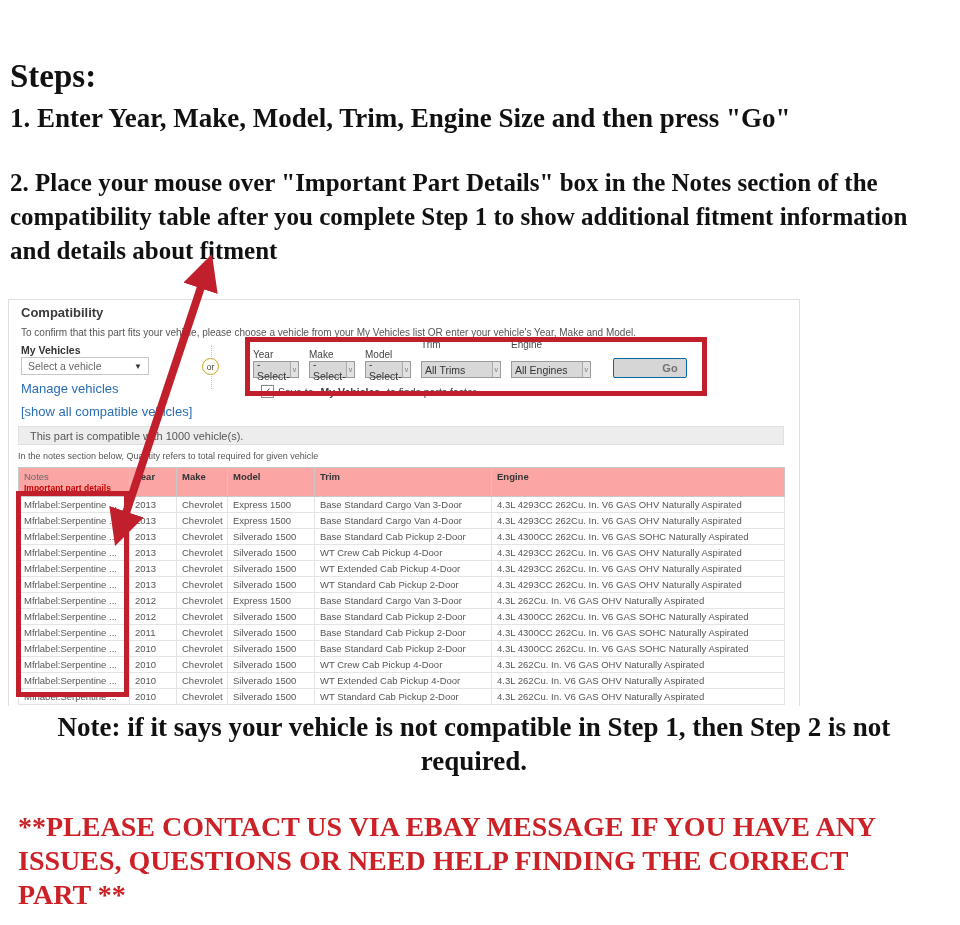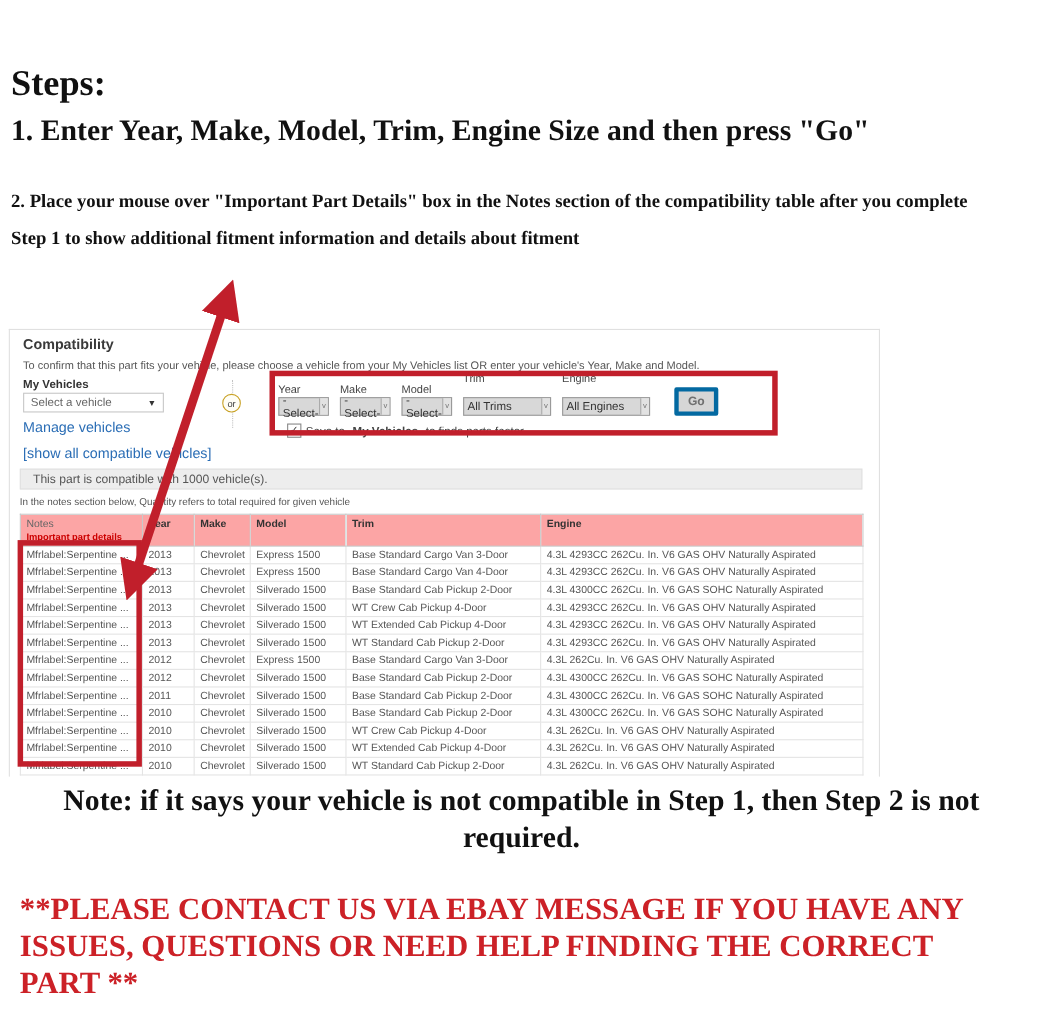--- a/index.html
+++ b/index.html
@@ -3,21 +3,21 @@
 <meta charset="utf-8">
 <style>
   html,body{margin:0;padding:0;background:#fff;}
   .page{position:relative;width:960px;height:925px;background:#fff;overflow:hidden;
         font-family:"Liberation Sans",sans-serif;}
   
   .serif{font-family:"Liberation Serif",serif;font-weight:bold;color:#111;}
   .page-title{position:absolute;left:10px;top:8px;font-size:38px;color:#cc2127;margin:0;}
   .steps-heading{position:absolute;left:10px;top:58px;font-size:33px;margin:0;}
   .step1{position:absolute;left:10px;top:103px;font-size:27px;margin:0;width:930px;}
-  .step2{position:absolute;left:10px;top:166px;font-size:17px;margin:0;width:905px;line-height:34px;}
+  .step2{position:absolute;left:10px;top:166px;font-size:25px;margin:0;width:905px;line-height:34px;}
   .bottom-note{position:absolute;left:18px;top:710px;font-size:27px;margin:0;width:912px;line-height:34px;text-align:center;}
   .contact{position:absolute;left:18px;top:810px;font-size:28px;margin:0;width:890px;line-height:34px;color:#cc2127;}
 
   
   .widget{position:absolute;left:8px;top:299px;width:790px;height:406px;background:#fff;
           border:1px solid #e0e0e0;border-bottom:none;overflow:hidden;color:#555;}
   .w-title{position:absolute;left:12px;top:5px;font-size:13px;font-weight:bold;color:#3a3a3a;}
   .w-intro{position:absolute;left:12px;top:27px;font-size:10px;color:#555;white-space:nowrap;}
   .mv-label{position:absolute;left:12px;top:44px;font-size:10.5px;font-weight:bold;color:#333;}
   .vehicle-select{position:absolute;left:12px;top:57px;width:128px;height:18px;border:1px solid #c7c7c7;
@@ -35,23 +35,23 @@
   .finder{position:absolute;left:244px;top:39px;}
   .finder-row{display:flex;gap:10px;align-items:flex-end;}
   .f-field{display:flex;flex-direction:column;gap:1px;}
   .f-label{font-size:10px;color:#444;}
   .f-select{width:46px;height:17px;background:#d8d8d8;border:1px solid #9a9a9a;font-size:10.5px;
           color:#333;display:flex;align-items:center;justify-content:space-between;
           padding-left:3px;box-sizing:border-box;cursor:pointer;}
   .f-field.wide .f-select{width:80px;margin-top:10px;}
   .sel-caret{font-size:7px;color:#777;background:#e2e2e2;border-left:1px solid #aaa;height:100%;
           display:flex;align-items:center;padding:0 2px;}
-  .go-btn{width:32px;height:18px;background:#d6d6d6;border:4px solid #0369a1;border-radius:2px;
+  .go-btn{width:32px;height:18px;background:#d6d6d6;border:1px solid #0369a1;border-radius:2px;
           color:#707070;font-size:11px;font-weight:bold;display:flex;align-items:center;
-          justify-content:center;margin-left:12px;cursor:pointer;}
+          justify-content:center;margin-left:12px;cursor:pointer;padding-left:40px;}
   .save-line{display:flex;align-items:center;gap:4px;margin-top:7px;margin-left:8px;
           font-size:10.5px;color:#444;}
   .save-line span{white-space:pre;}
   .checkbox{width:11px;height:11px;border:1px solid #888;background:#fff;font-size:9px;color:#333;
           display:flex;align-items:center;justify-content:center;line-height:1;cursor:pointer;}
   
   .banner{position:absolute;left:9px;top:126px;width:766px;height:19px;background:#ededed;
           border:1px solid #e0e0e0;box-sizing:border-box;font-size:11px;color:#555;
           display:flex;align-items:center;padding-left:11px;}
   .hint{position:absolute;left:9px;top:151px;font-size:9px;color:#555;}

